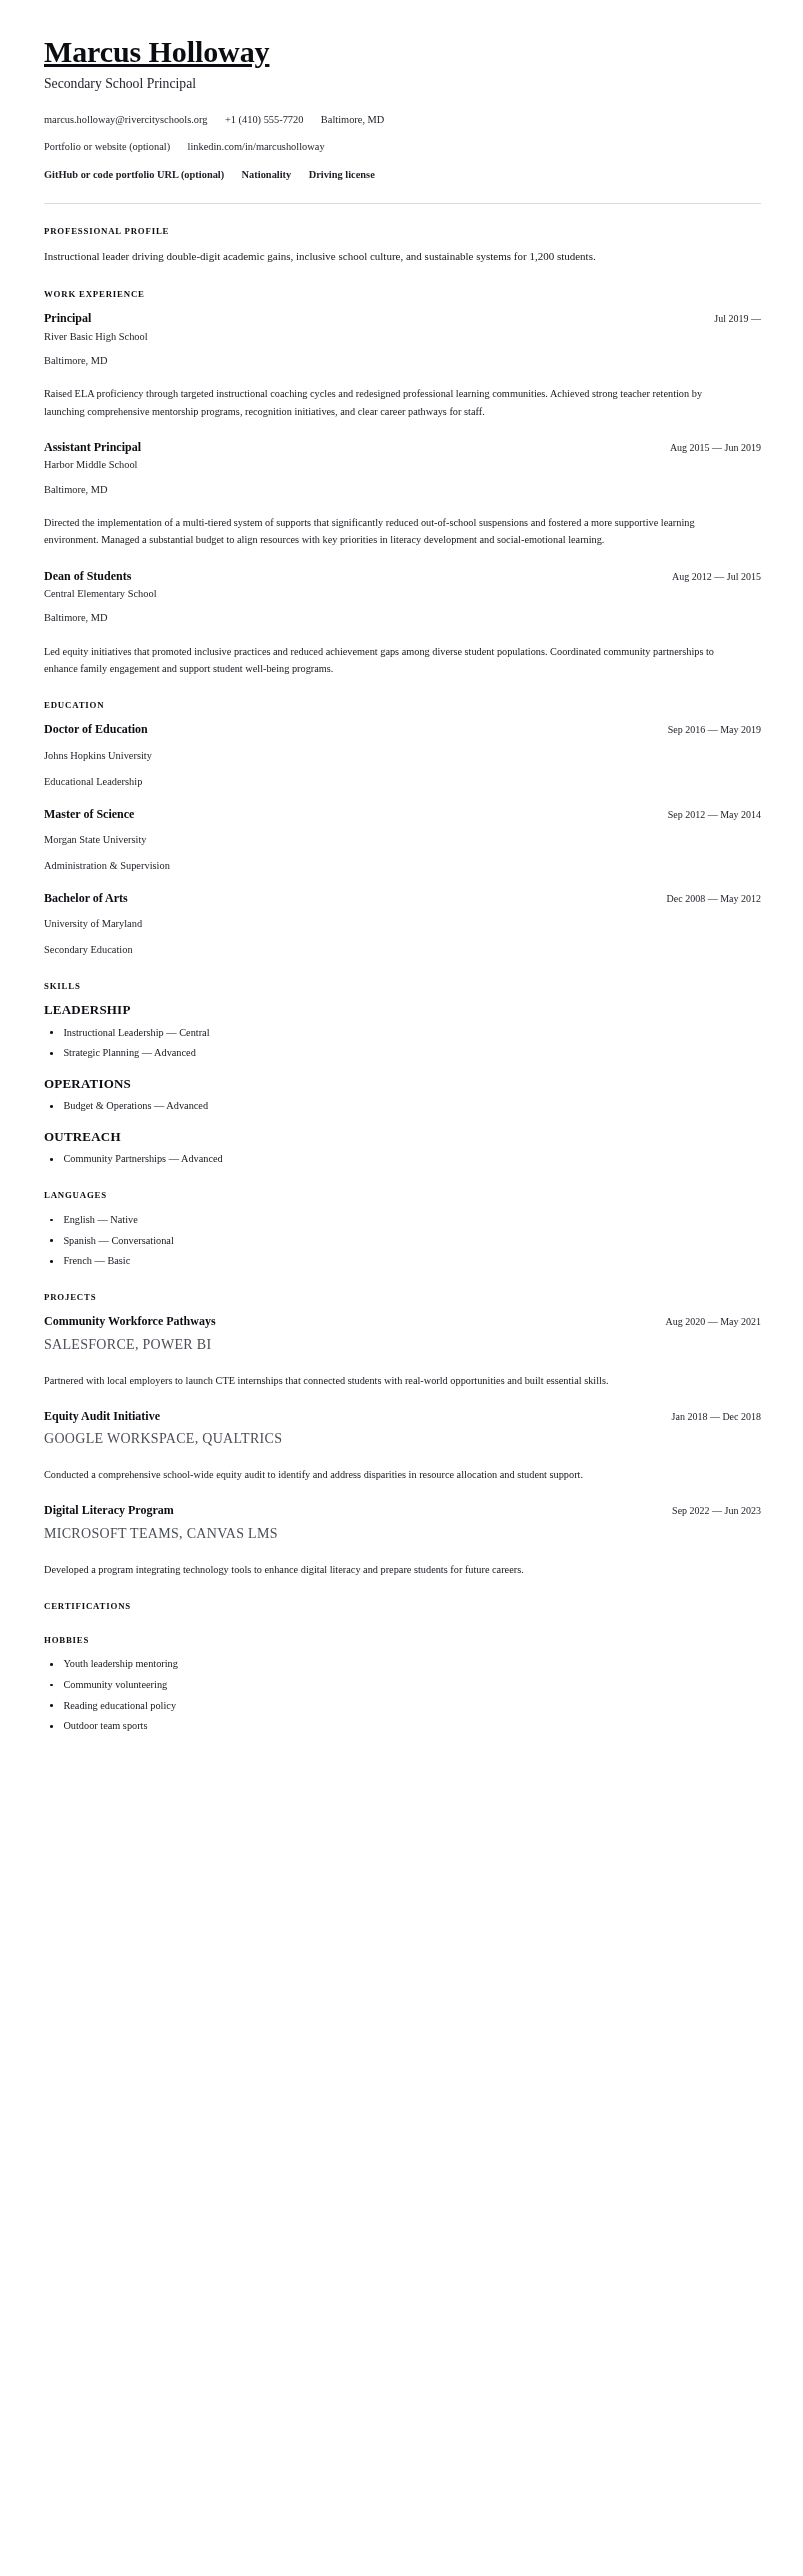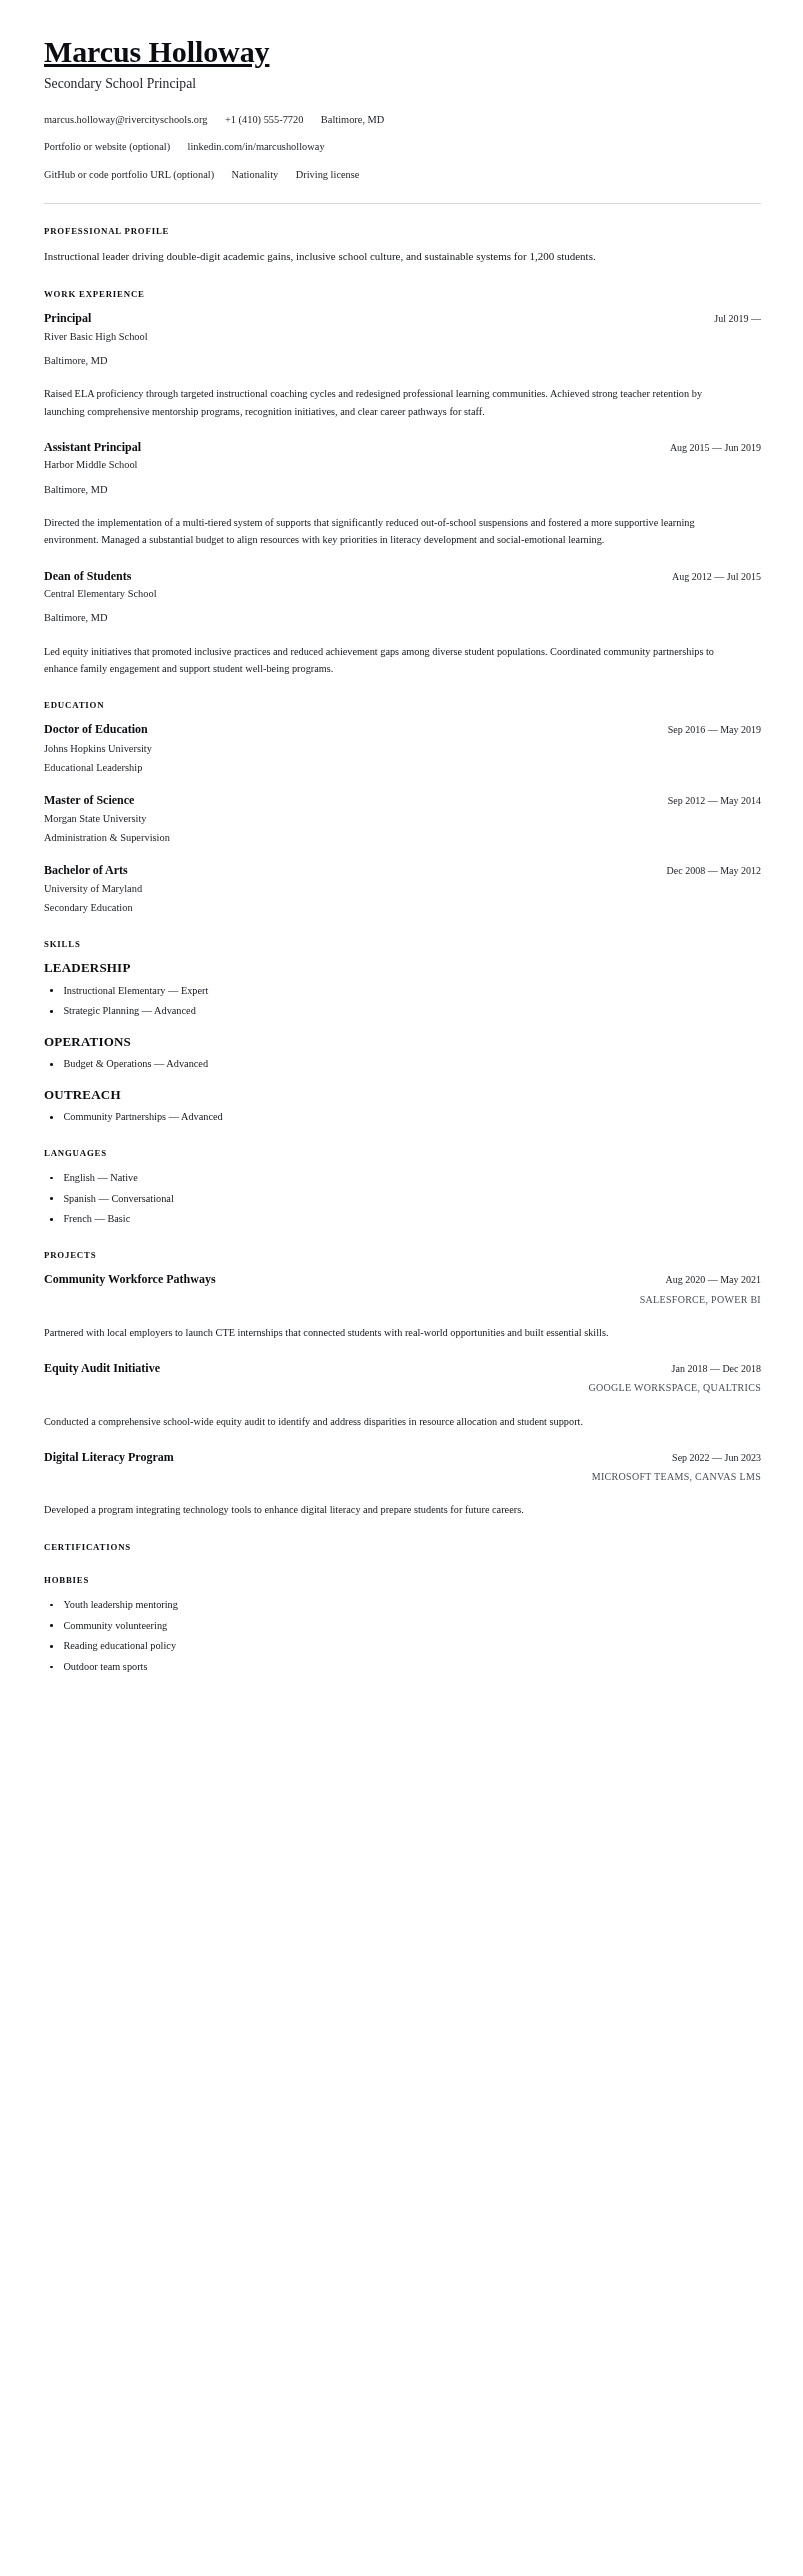--- a/index.html
+++ b/index.html
@@ -35,21 +35,21 @@
     color: #1c1f26;
   }
   .contact-row {
     display: flex;
     flex-wrap: wrap;
     align-items: baseline;
     column-gap: 17.4px;
     row-gap: 0;
     margin-bottom: 12px;
   }
-  .contact-row:last-of-type { margin-bottom: 0; }
+  .contact-row:last-of-type { margin-bottom: 0; font-weight: bold; }
   .contact-item {
     font-size: 10.4px;
     line-height: 1.45;
     color: #1c1f26;
     white-space: nowrap;
   }
   .divider {
     height: 0.7px;
     background: #d9dbdf;
     border: 0;
@@ -100,39 +100,38 @@
     flex: none;
   }
   .entry-sub {
     font-size: 10.4px;
     line-height: 1.5;
     color: #1c1f26;
     margin: 2px 0 0 0;
   }
   .entry-sub.loc { margin-top: 8.7px; }
   .entry-meta {
-    font-size: 10px;
+    font-size: 14px;
     letter-spacing: 0.3px;
     text-transform: uppercase;
     color: #4a4f58;
     margin: 4.7px 0 0 0;
     line-height: 1.45;
-    text-align: right;
   }
   .entry-desc {
     font-size: 10.3px;
     line-height: 1.68;
     color: #14171d;
     margin: 16.7px 0 0 0;
     max-width: 679px;
   }
 
   
   .edu-entry + .edu-entry { margin-top: 17.4px; }
-  .edu-entry .entry-sub { margin-top: 3px; }
+  .edu-entry .entry-sub { margin-top: 10px; }
 
   
   .skill-group { margin-bottom: 14.7px; }
   .skill-group:last-child { margin-bottom: 16px; }
   .skill-group-title {
     font-size: 13px;
     font-weight: 700;
     letter-spacing: 0.2px;
     text-transform: uppercase;
     color: #0b0d12;
@@ -273,21 +272,21 @@
       <div class="entry-sub">Secondary Education</div>
     </div>
   </section>
 
   <section class="section">
     <h2 class="section-title">Skills</h2>
 
     <div class="skill-group">
       <h3 class="skill-group-title">Leadership</h3>
       <ul class="bullets">
-        <li>Instructional Elementary — Expert</li>
+        <li>Instructional Leadership — Central</li>
         <li>Strategic Planning — Advanced</li>
       </ul>
     </div>
 
     <div class="skill-group">
       <h3 class="skill-group-title">Operations</h3>
       <ul class="bullets">
         <li>Budget &amp; Operations — Advanced</li>
       </ul>
     </div>

